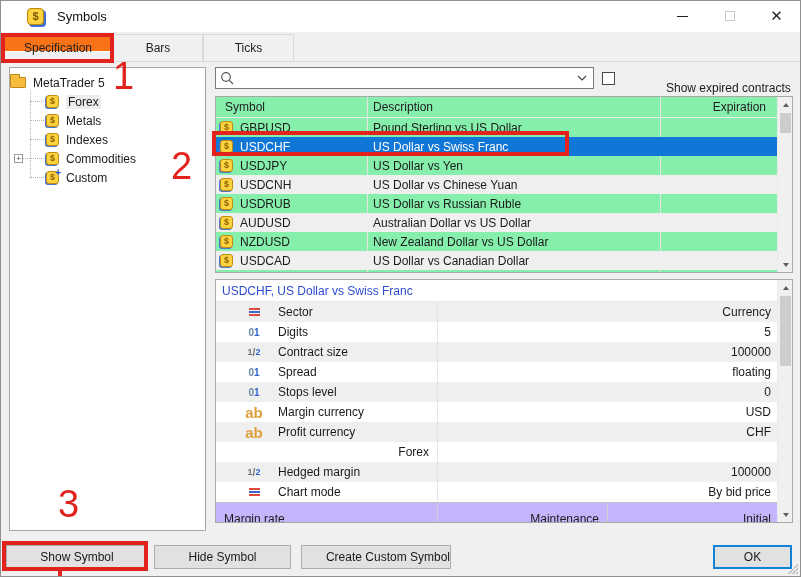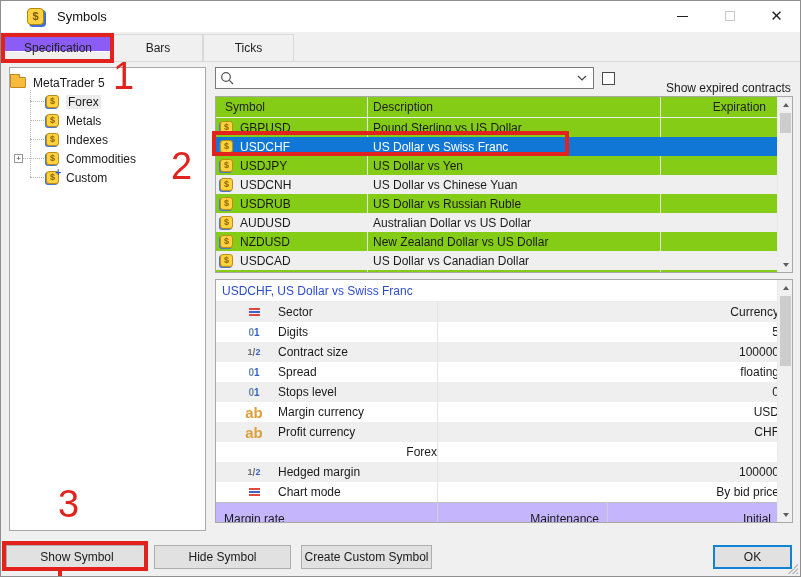--- a/index.html
+++ b/index.html
@@ -25,21 +25,21 @@
   .tb-min { right:94px; } .tb-max { right:47px; } .tb-close { right:0; }
   .min-glyph { width:11px; height:1px; background:#222; display:block; }
   .max-glyph { width:10px; height:10px; border:1px solid #c9c9c9; display:block; }
   .tb-close { font-size:15px; color:#222; }
   
   .tabline { position:absolute; left:0; top:60px; width:100%; height:0; border-top:1px solid #d9d9d9; }
   .tab {
     position:absolute; top:33px; height:28px; line-height:27px; text-align:center;
     background:#f0f0f0; border:1px solid #d9d9d9; color:#222; cursor:default;
   }
-  .tab.active { background:#8b5cf6; border-bottom:1px solid #ffffff; height:18px; z-index:2; }
+  .tab.active { background:#f97316; border-bottom:1px solid #ffffff; height:18px; z-index:2; }
   .tab-spec { left:2px;  width:110px; }
   .tab-bars { left:112px; width:90px; }
   .tab-ticks{ left:202px; width:91px; }
   
   .tree-panel {
     position:absolute; left:8px; top:66px; width:197px; height:464px;
     background:#ffffff; border:1px solid #a8a8a8; overflow:hidden;
   }
   .tree-root { position:relative; height:19px; margin-top:5px; 
     display:flex; align-items:center; gap:7px; cursor:default; }
@@ -66,21 +66,21 @@
   
   .searchbox { position:absolute; left:214px; top:66px; width:379px; height:22px;
     background:#fff; border:1px solid #7a7a7a; display:flex; align-items:center; }
   .searchbox input { flex:1; border:none; outline:none; font:12px "Liberation Sans",sans-serif; background:transparent; }
   .search-ic { margin:0 4px 0 4px; display:flex; }
   .combo-arrow { margin-right:6px; display:flex; cursor:default; }
   .chk { position:absolute; left:601px; top:71px; width:13px; height:13px; background:#fff; border:1px solid #4a4a4a; cursor:default; }
   .chk-label { position:absolute; left:620px; top:80px; cursor:default;margin-left:45px; }
   
   .table { position:absolute; left:214px; top:95px; width:578px; height:177px;
-    background:#84cc16; border:1px solid #a8a8a8; overflow:hidden; }
+    background:#86efac; border:1px solid #a8a8a8; overflow:hidden; }
   .t-vline { position:absolute; top:0; bottom:0; width:0; border-left:1px solid #e4e4e4; }
   .thead { position:relative; height:21px; border-bottom:1px solid #ededed; color:#222; }
   .th { position:absolute; top:3px; cursor:default; }
   .th-sym { left:9px; } .th-desc { left:157px; }
   .th-exp { right:26px; }
   .trow { position:relative; height:19px; display:grid; grid-template-columns:151px 293px 1fr;
     align-items:center; width:563px; cursor:default; }
   .trow.alt { background:#efefef; }
   .trow.selected { background:#1177d7; color:#fff; }
   .t-sym { display:flex; align-items:center; gap:7px; padding-left:4px; }
@@ -94,21 +94,21 @@
   .sb-thumb { position:absolute; left:2px; width:11px; background:#cdcdcd; }
   
   .details { position:absolute; left:214px; top:278px; width:578px; height:244px;
     background:#fff; border:1px solid #a8a8a8; overflow:hidden; }
   .d-header { height:22px; line-height:22px; padding-left:6px; color:#2d4bd2;
     border-bottom:1px solid #ededed; width:563px; cursor:default; }
   .d-row { position:relative; height:20px; width:563px; display:grid;
     grid-template-columns:221px 1fr; align-items:center; cursor:default; }
   .d-row.alt { background:#efefef; }
   .d-left { display:flex; align-items:center; gap:16px; padding-left:6px;margin-left:24px; }
-  .d-value { text-align:right; }
+  .d-value { text-align:right; padding-right:8px; }
   .d-vline { position:absolute; left:221px; top:22px; height:200px; width:0; border-left:1px solid #e4e4e4; }
   .d-icon { width:16px; display:inline-flex; justify-content:center; align-items:center; flex:0 0 auto;
     font-weight:bold; font-size:10px; }
   .ic-enum { flex-direction:column; gap:1px; }
   .ic-enum i { display:block; width:11px; height:2px; background:#e0493d; }
   .ic-enum i.mid { background:#3f63c9; }
   .c0 { color:#6a8aa8; font-style:normal; } .c1 { color:#2f63cf; font-style:normal; }
   .ic-frac .c0 { vertical-align:3px; font-size:9px; color:#707070; }
   .ic-frac .sl { color:#707070; font-style:normal; }
   .ic-frac .c1 { vertical-align:-2px; font-size:9px; }
@@ -117,21 +117,21 @@
     border-top:1px solid #c0c0c0; display:grid; grid-template-columns:221px 170px 1fr;
     align-items:center; font-weight:normal; cursor:default; }
   .d-footer .fl { padding-left:8px; }
   .d-footer .fr { text-align:right; padding-right:8px; }
   .d-footer .sep { position:absolute; top:0; bottom:0; width:0; border-left:1px solid #cfcfcf; }
   
   .btn { position:absolute; top:544px; height:24px; background:#e1e1e1; border:1px solid #adadad;
     text-align:center; line-height:22px; cursor:default; }
   .btn-show { left:5px; width:142px; }
   .btn-hide { left:153px; width:137px; }
-  .btn-create { left:300px; width:131px; }
+  .btn-create { left:300px; width:150px;text-align:right; }
   .btn-ok { left:712px; width:79px; border:2px solid #1183d7; line-height:20px; }
   .grip { position:absolute; right:2px; bottom:2px; width:10px; height:10px;
     background:
       linear-gradient(135deg, transparent 50%, #bdbdbd 50%, #bdbdbd 58%, transparent 58%,
       transparent 70%, #bdbdbd 70%, #bdbdbd 78%, transparent 78%,
       transparent 88%, #bdbdbd 88%); }
   
   .anno-box { position:absolute; border:4px solid #e2231d; z-index:50; pointer-events:none; }
   .anno-1 { left:0px; top:32px; width:113px; height:30px; }
   .anno-2 { left:211px; top:130px; width:357px; height:25px; }

